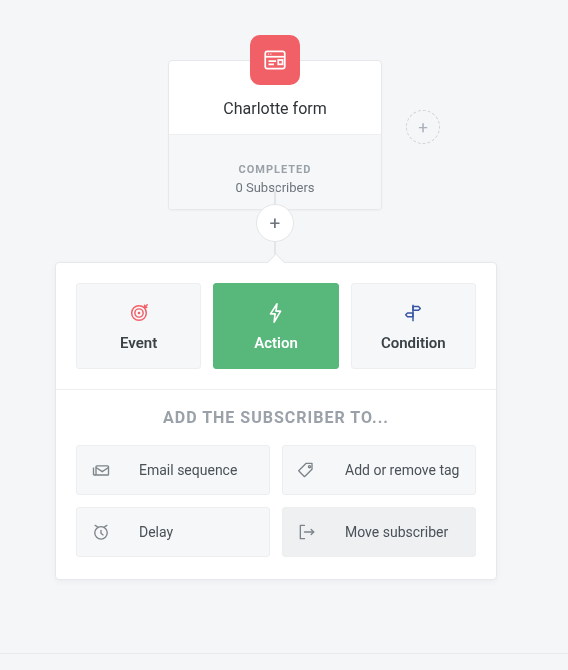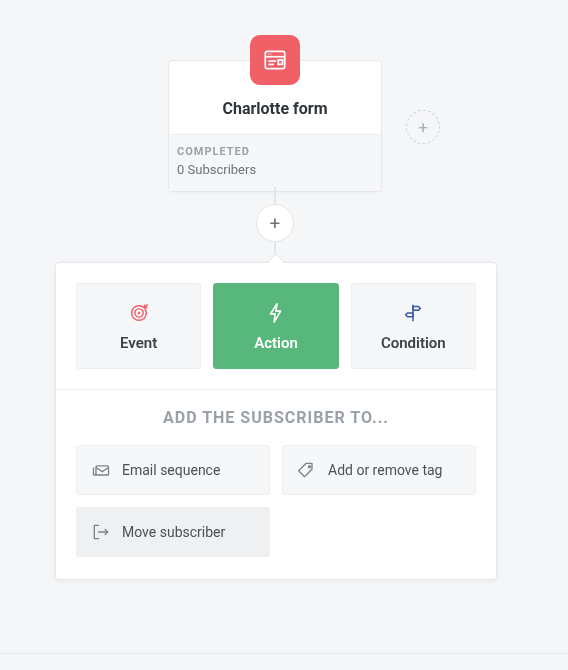--- a/index.html
+++ b/index.html
@@ -37,28 +37,28 @@
       border-radius: 10px;
       background: #f15f67;
       display: flex;
       align-items: center;
       justify-content: center;
     }
     .trigger-title {
       padding: 38px 12px 16px 12px;
       text-align: center;
       font-size: 16px;
-      font-weight: 700;
+      font-weight: 400;
       color: #2f3438;
     }
     .trigger-footer {
       background: #f6f7f8;
       border-top: 1px solid #eceef0;
-      text-align: left;
-      padding: 10px 8px 14px;
+      text-align: center;
+      padding: 28px 8px 14px;
       border-radius: 0 0 4px 4px;
     }
     .trigger-status {
       font-size: 11px;
       letter-spacing: 1px;
       color: #9aa1a8;
       font-weight: 700;
       margin-bottom: 4px;
     }
     .trigger-sub {
@@ -175,21 +175,21 @@
       grid-template-columns: 1fr 1fr;
       gap: 12px;
     }
     .option {
       background: #f6f7f8;
       border: 1px solid #eceef0;
       border-radius: 3px;
       padding: 14px 14px;
       display: flex;
       align-items: center;
-      gap: 11px;
+      gap: 28px;
       font-size: 14px;
       color: #4a5158;
       cursor: pointer;
     }
     .option.hover {
       background: #eef0f2;
       text-align: center;
     }
     .option svg { flex-shrink: 0; }
     .bottom-line {
@@ -281,20 +281,28 @@
       </div>
 
       <div class="option">
         <svg width="20" height="20" viewBox="0 0 24 24" fill="none" stroke="#7c8389" stroke-width="1.6" stroke-linejoin="round">
           <path d="M11 4 h7 v7 l-9 9 -7 -7 z"></path>
           <circle cx="15" cy="8" r="1.3"></circle>
         </svg>
         <span>Add or remove tag</span>
       </div>
 
+      <div class="option">
+        <svg width="20" height="20" viewBox="0 0 24 24" fill="none" stroke="#7c8389" stroke-width="1.6" stroke-linecap="round">
+          <circle cx="12" cy="13" r="7.5"></circle>
+          <path d="M12 10 v3.5 l2.5 2"></path>
+          <path d="M5 4 l3 2 M19 4 l-3 2"></path>
+        </svg>
+        <span>Delay</span>
+      </div>
 
       <div class="option hover">
         <svg width="20" height="20" viewBox="0 0 24 24" fill="none" stroke="#7c8389" stroke-width="1.6" stroke-linecap="round" stroke-linejoin="round">
           <path d="M9 4 h-5 v16 h5"></path>
           <path d="M9 12 h11"></path>
           <path d="M17 9 l3 3 -3 3"></path>
         </svg>
         <span>Move subscriber</span>
       </div>
 

